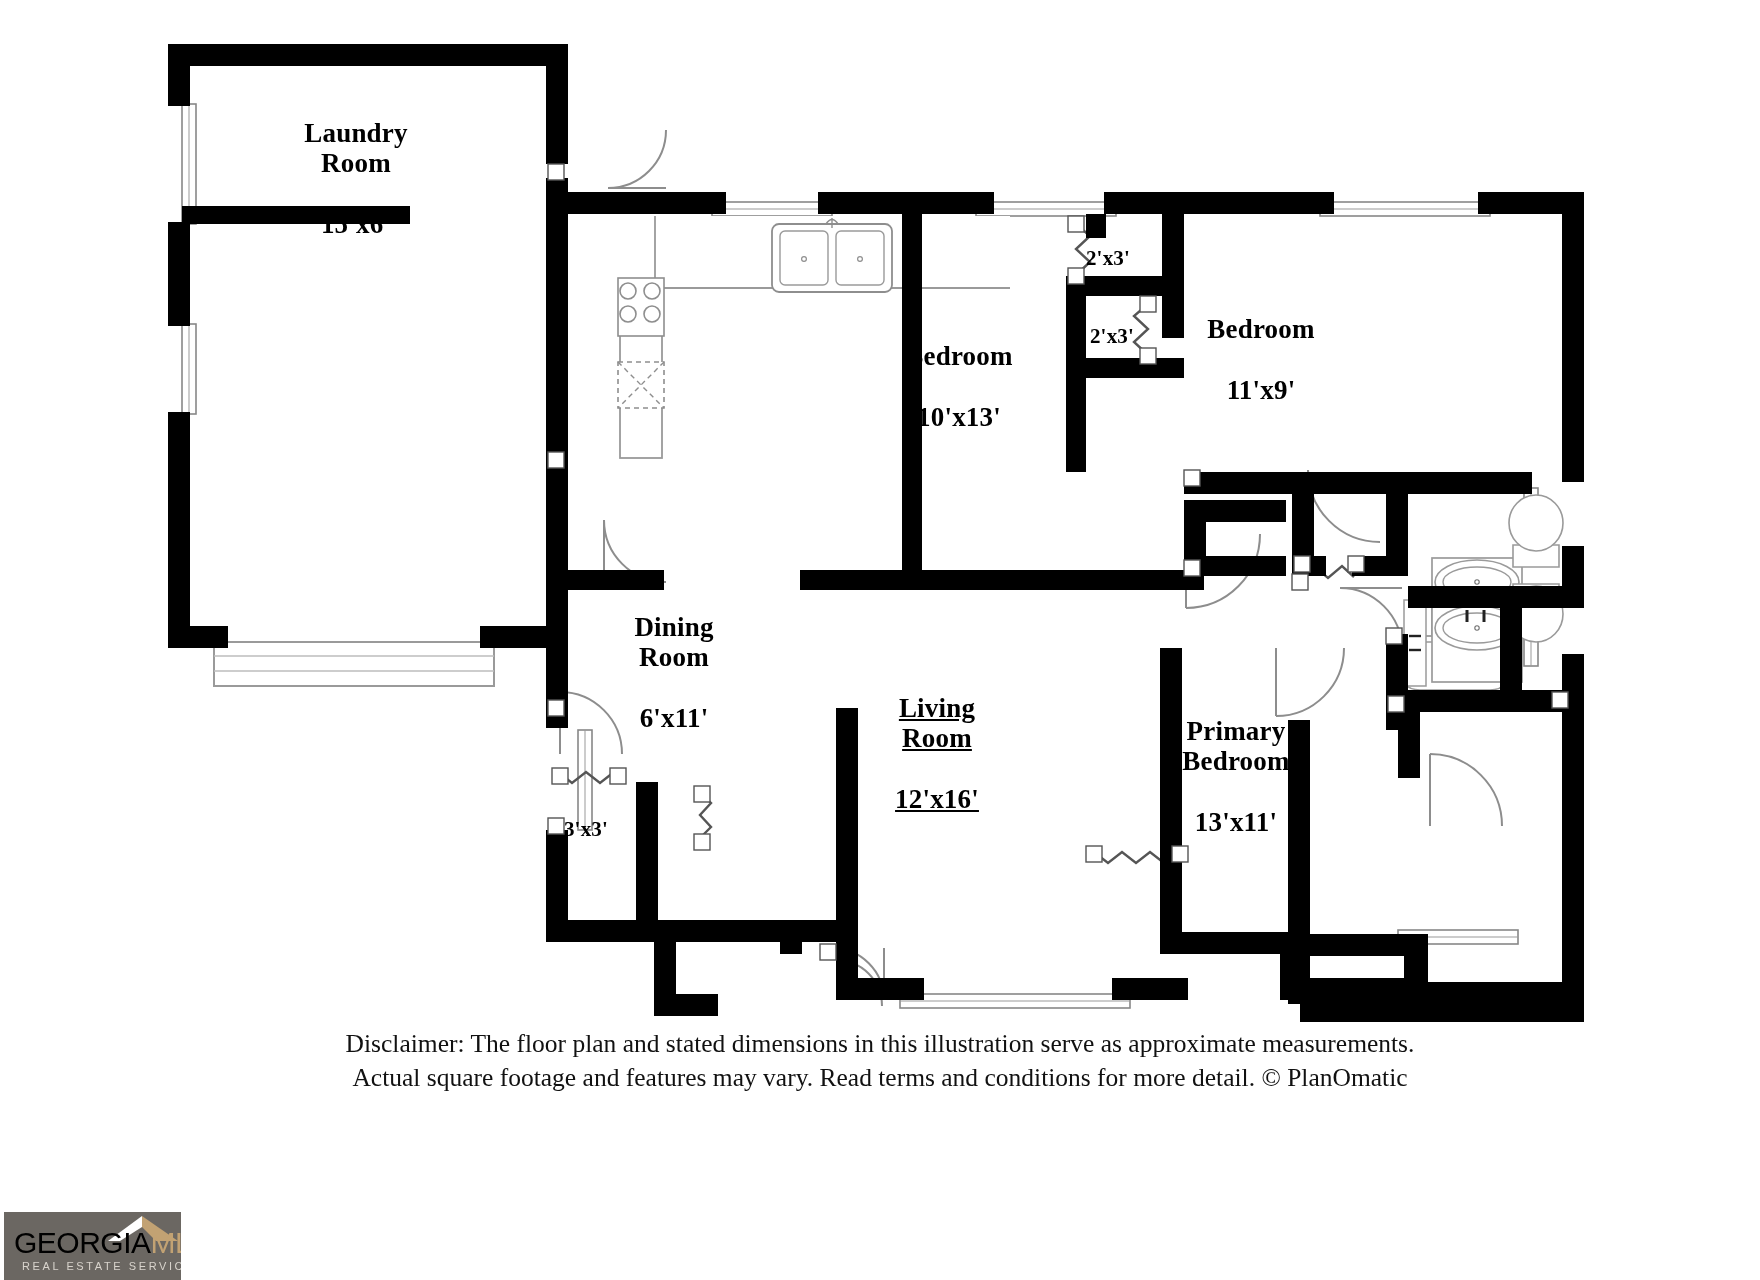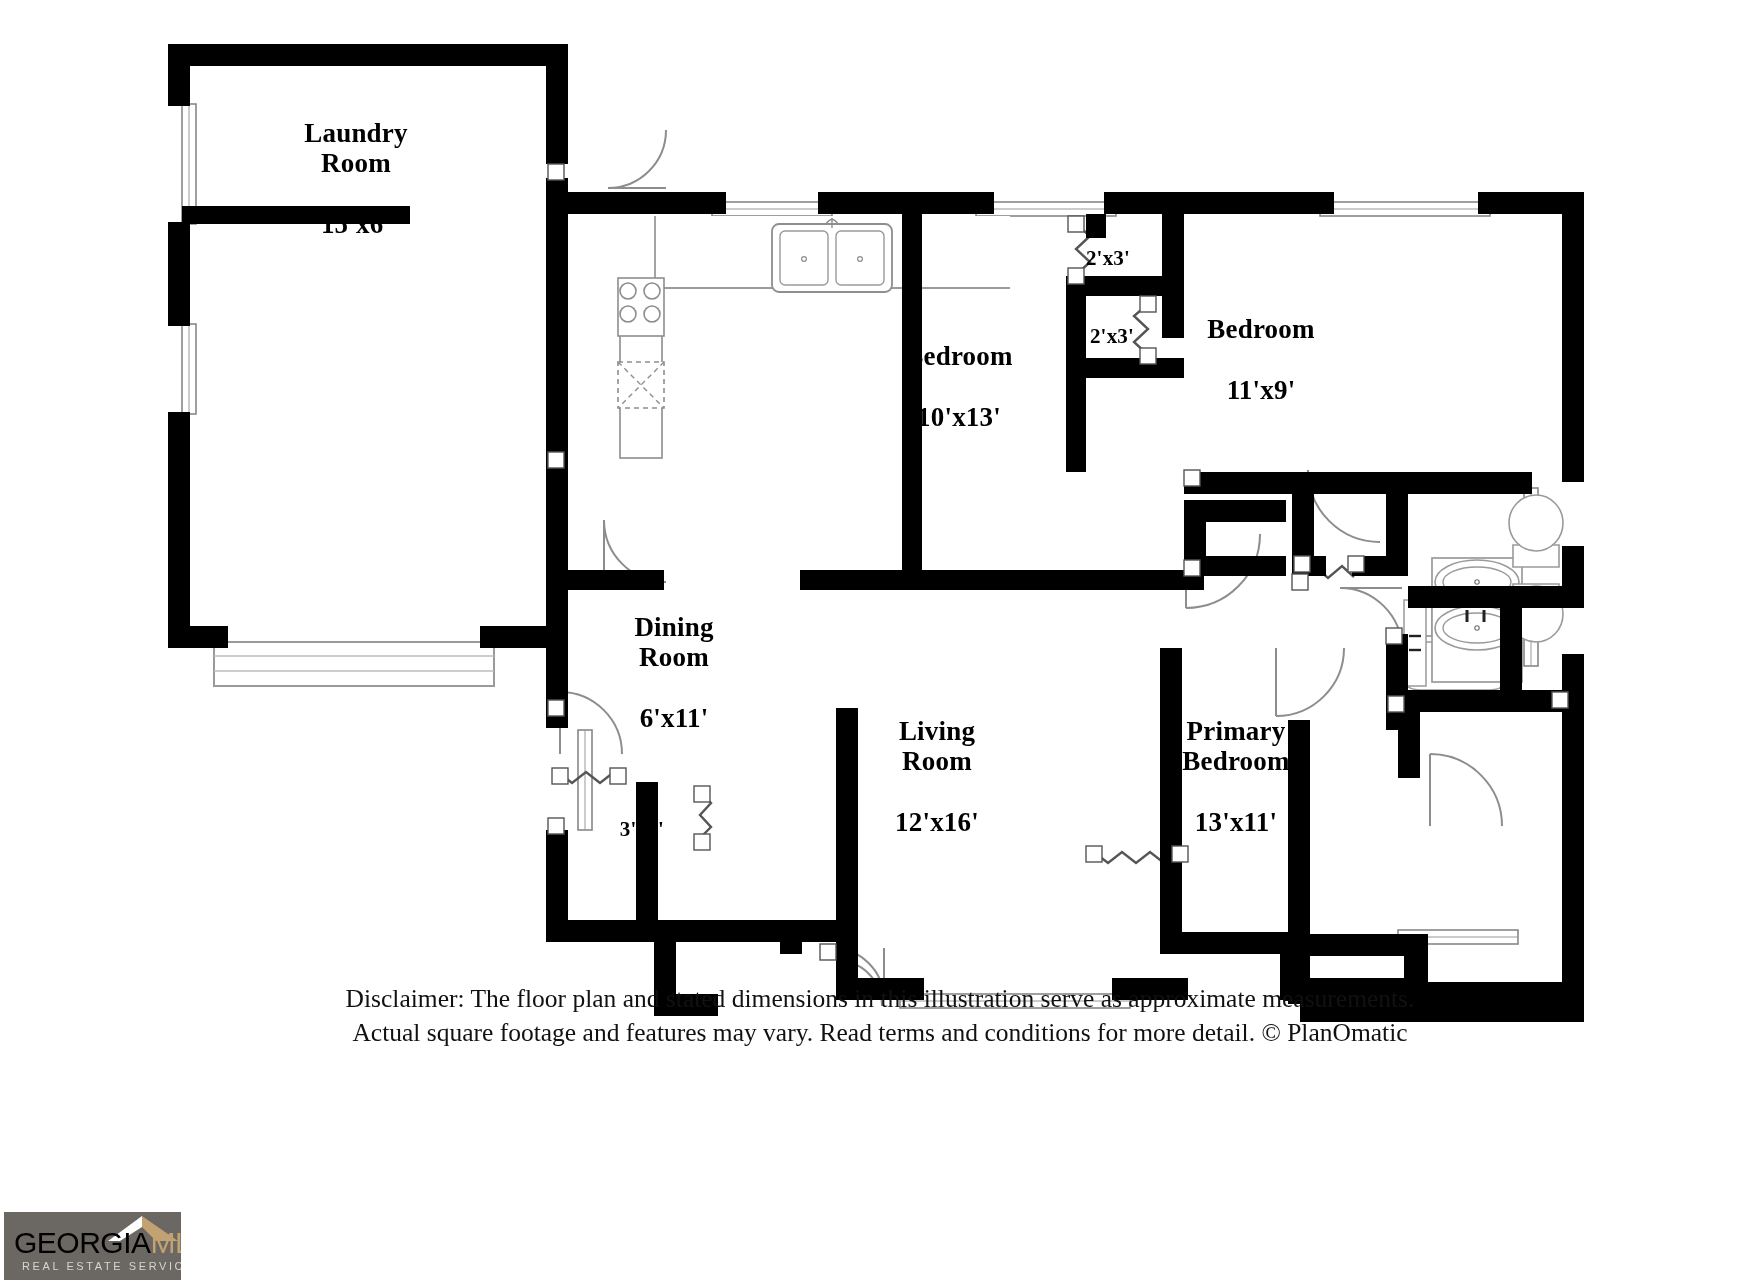--- a/index.html
+++ b/index.html
@@ -408,40 +408,40 @@
   <div class="room-label rl-small" style="left:1052px; top:301px; width:120px;">
     <span>2'x3'</span>
   </div>
 
   <div class="room-label rl-big" style="left:574px; top:582px; width:200px;">
     <span>Dining
 Room</span>
     <br><span>6'x11'</span>
   </div>
 
-  <div class="room-label rl-big" style="left:837px; top:686px; width:200px;">
+  <div class="room-label rl-big" style="left:837px; top:663px; width:200px;text-decoration:underline;">
     <span>Living
 Room</span>
     <br><span>12'x16'</span>
   </div>
 
   <div class="room-label rl-big" style="left:1136px; top:686px; width:200px;">
     <span>Primary
 Bedroom</span>
     <br><span>13'x11'</span>
   </div>
 
-  <div class="room-label rl-small" style="left:544px; top:794px; width:120px;text-align:right;">
+  <div class="room-label rl-small" style="left:526px; top:794px; width:120px;">
     <span>3'x3'</span>
   </div>
 
 
 </div>
 
-<div class="disclaimer" style="top:982px;font-family:Liberation Serif, serif;">
+<div class="disclaimer" style="top:1027px;font-family:Liberation Serif, serif;">
   <div>Disclaimer: The floor plan and stated dimensions in this illustration serve as approximate measurements.</div>
   <div>Actual square footage and features may vary. Read terms and conditions for more detail. © PlanOmatic</div>
 </div>
 
 <div id="mls-logo">
   <svg class="roof" viewBox="0 0 70 26">
     <polygon points="34,1 70,26 48,26 34,12" fill="#c2a273"></polygon>
     <polygon points="34,1 34,12 12,26 0,26" fill="#ffffff"></polygon>
   </svg>
   <div class="brand">

